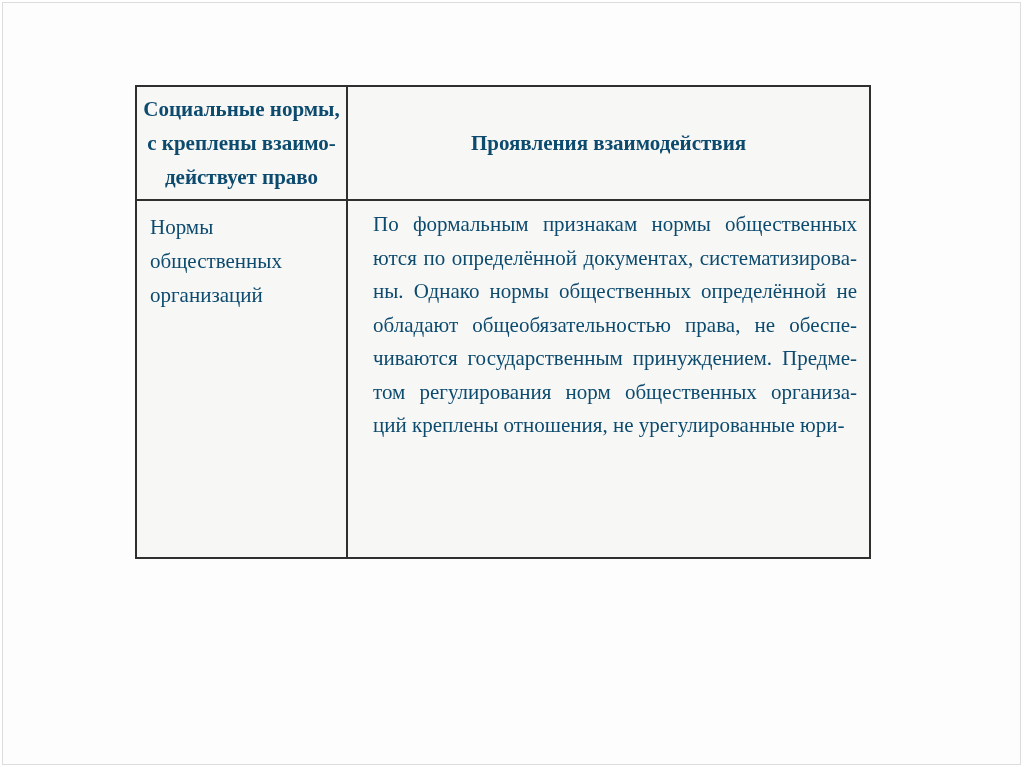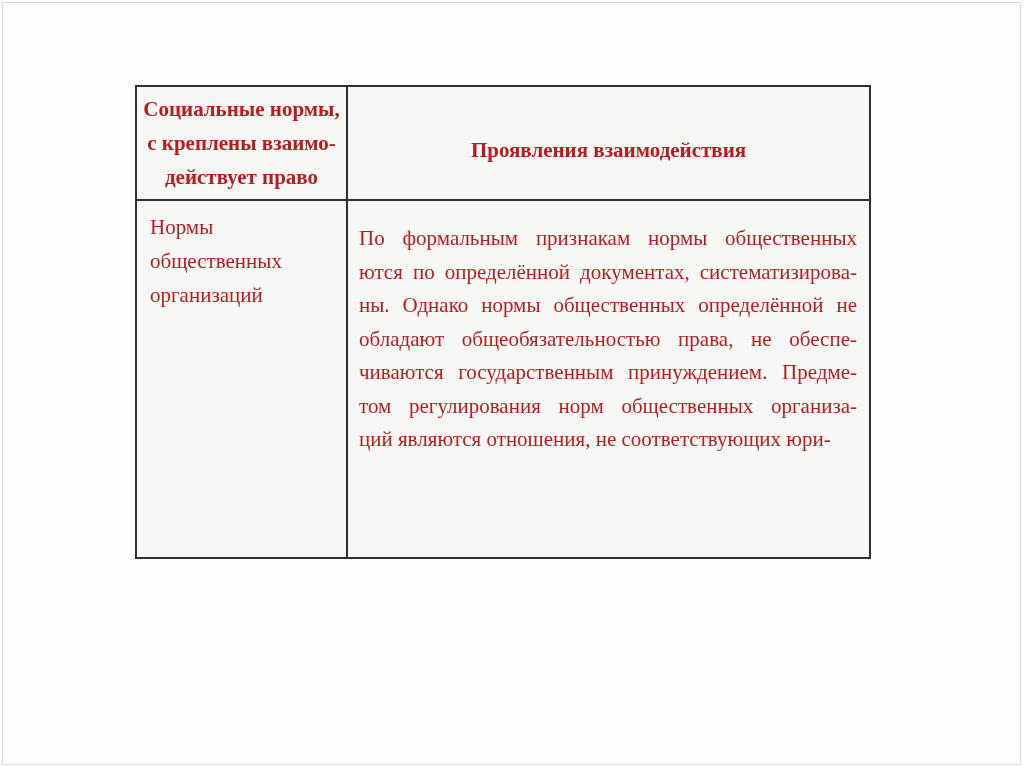--- a/index.html
+++ b/index.html
@@ -28,43 +28,43 @@
     position: absolute;
     left: 132px;
     top: 82px;
     width: 736px;
     height: 474px;
     box-sizing: border-box;
     border: 2px solid #2f2f2f;
     background: #f7f7f6;
     display: flex;
     flex-direction: column;
-    color: #b91c1c;
+    color: #0c4a6e;
     justify-content: center;
   }
   .header-row {
     display: flex;
     height: 112px;
     border-bottom: 2px solid #2f2f2f;
     flex: none;
   }
   .body-row {
     display: flex;
     flex: 1;
+    gap: 14px;
   }
   .col-a {
     width: 211px;
     flex: none;
     box-sizing: border-box;
     border-right: 2px solid #2f2f2f;
   }
   .col-b {
     flex: 1;
     box-sizing: border-box;
-    margin-top: 14px;
   }
   .header-cell {
     display: flex;
     flex-direction: column;
     justify-content: center;
     align-items: center;
     font-weight: bold;
     font-size: 21px;
     line-height: 34px;
     text-align: center;
@@ -126,20 +126,20 @@
             <span class="name-line">организаций</span>
           </div>
         <div class="col-b body-cell-right">
 
         <span class="jline">По формальным признакам нормы общественных</span>
             <span class="jline">ются по определённой документах, систематизирова-</span>
             <span class="jline">ны. Однако нормы общественных определённой не</span>
             <span class="jline">обладают общеобязательностью права, не обеспе-</span>
             <span class="jline">чиваются государственным принуждением. Предме-</span>
             <span class="jline">том регулирования норм общественных организа-</span>
-            <span class="jline">ций являются отношения, не соответствующих юри-</span>
+            <span class="jline">ций креплены отношения, не урегулированные юри-</span>
           </div>
       </div>
 
     </div>
 
   </div>
 </div>
 
 </body></html>

